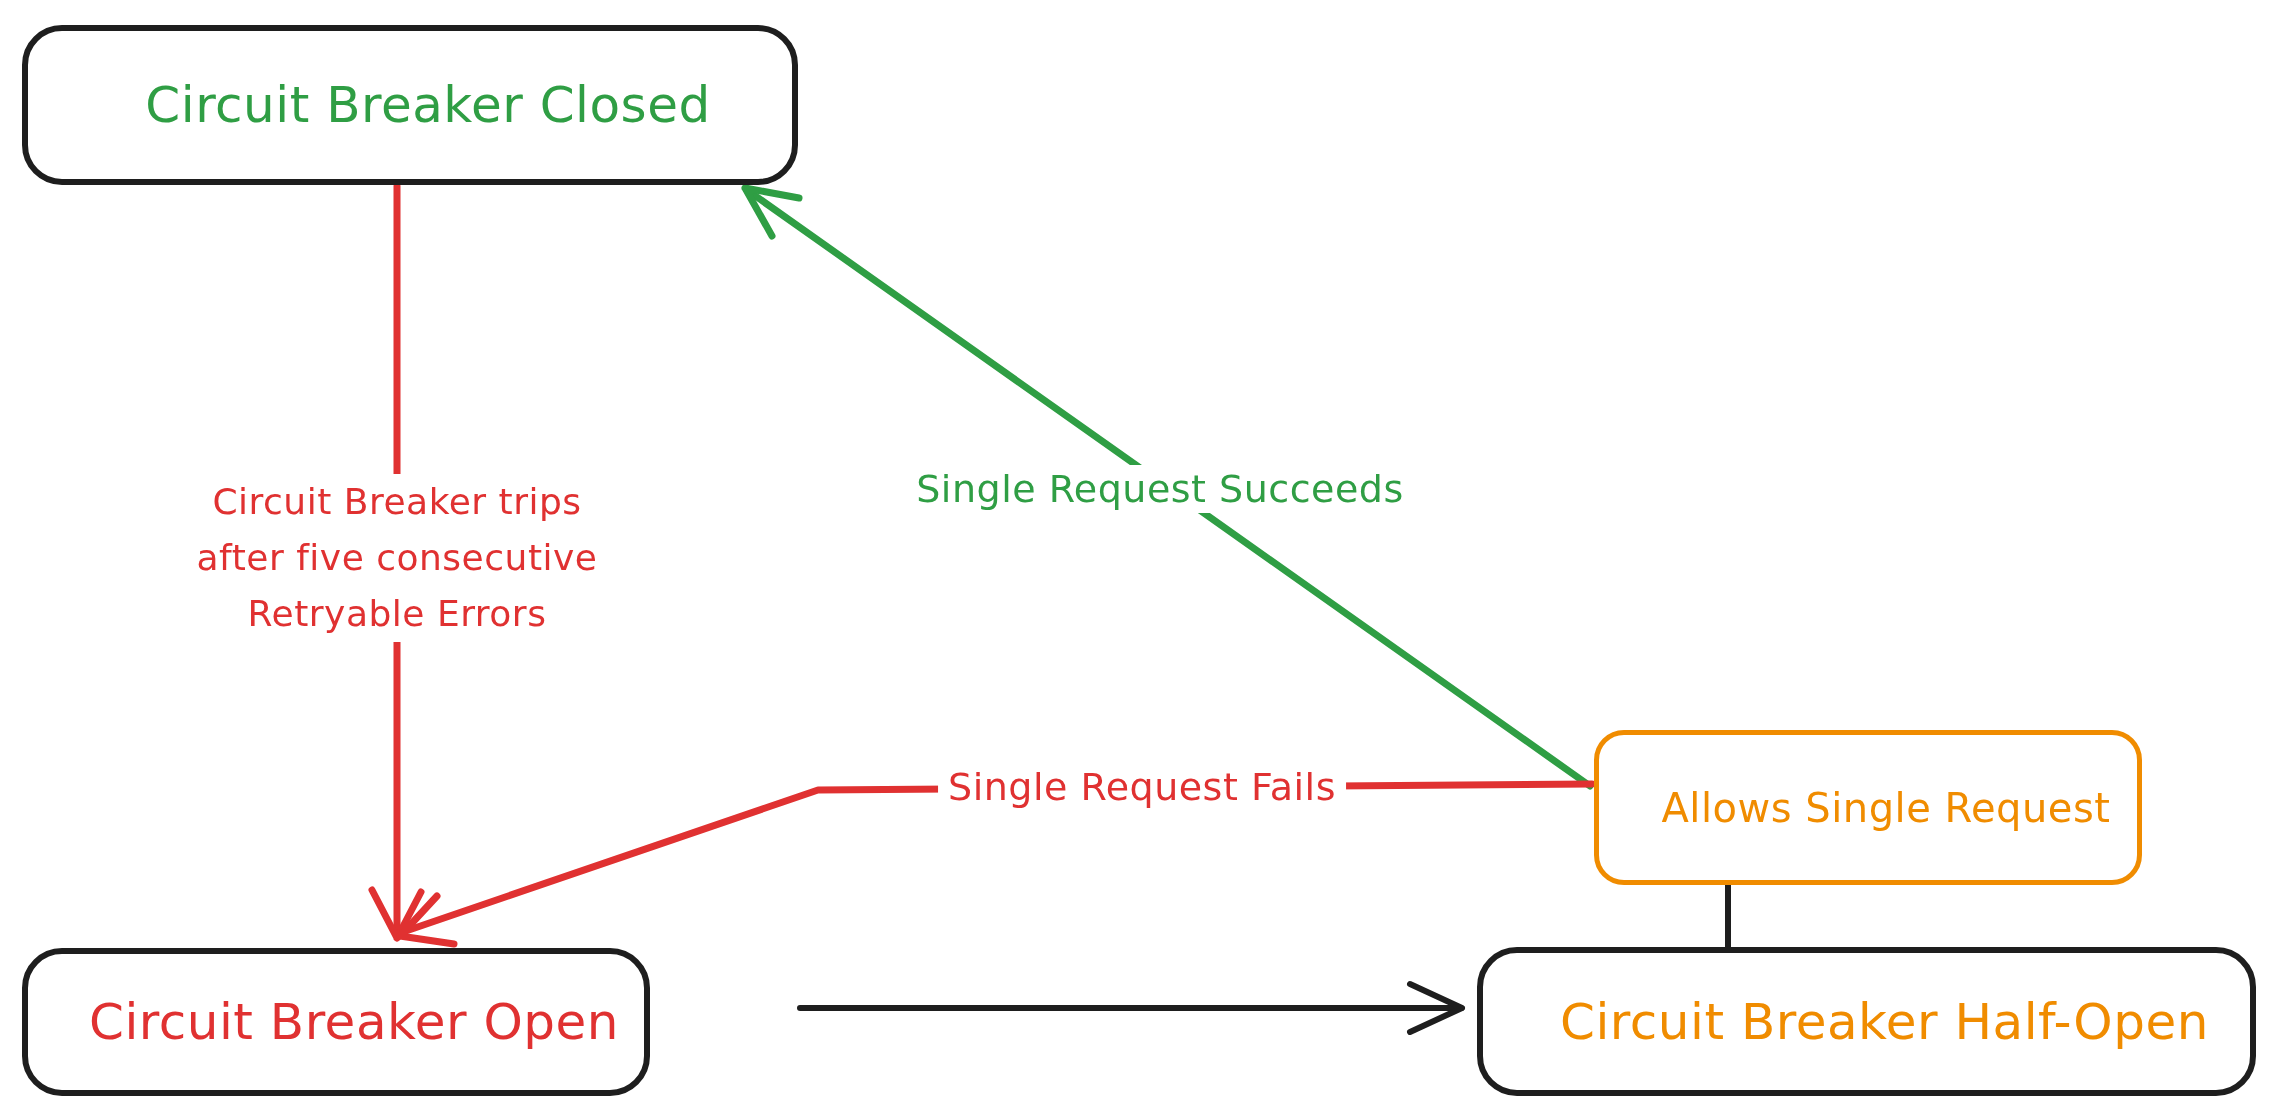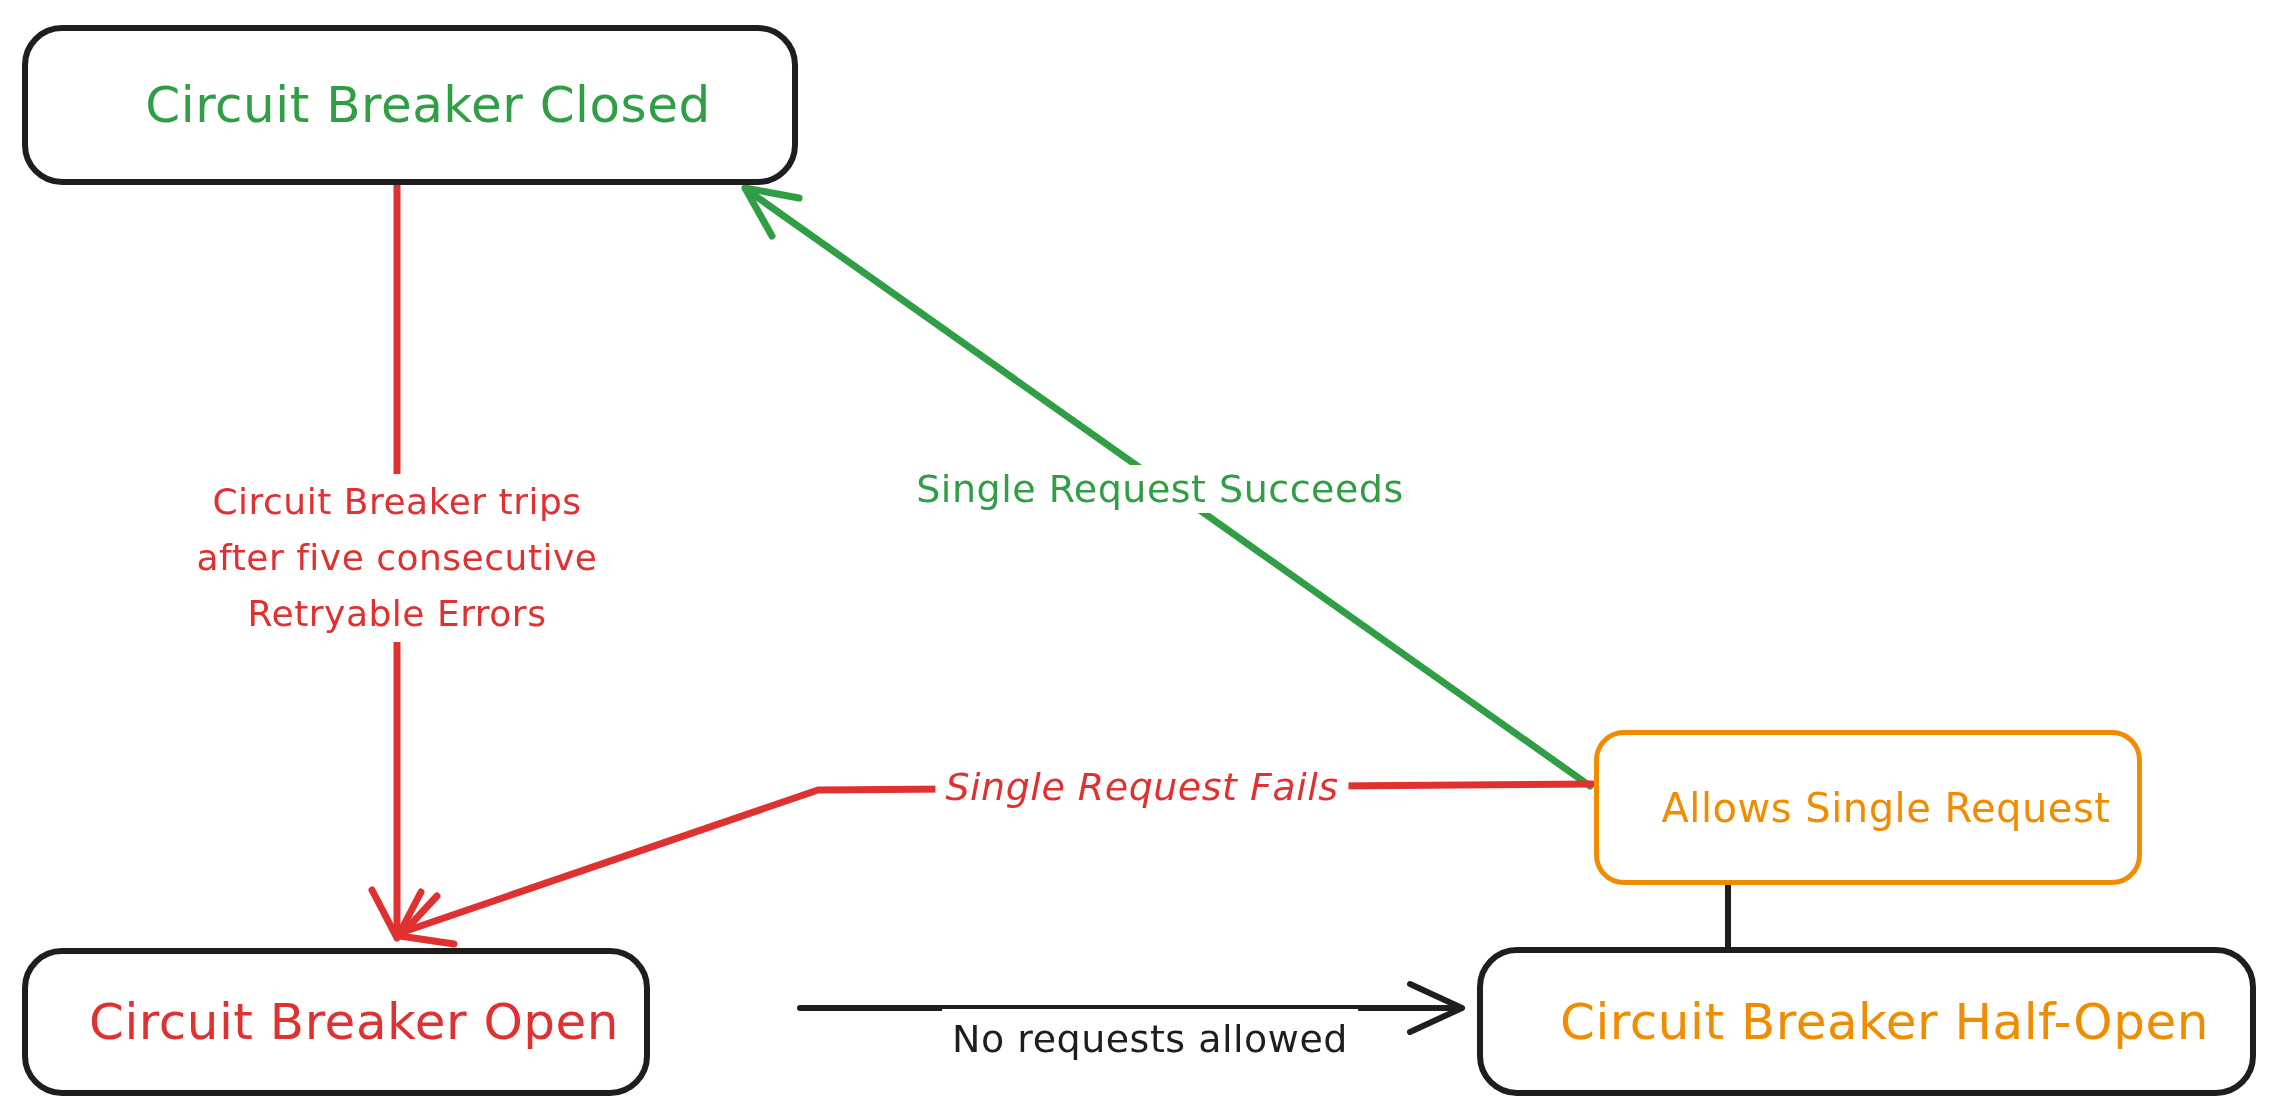--- a/index.html
+++ b/index.html
@@ -67,21 +67,21 @@
     white-space: nowrap;
     letter-spacing: 0.5px;
   }
   .edge-label .line {
     display: inline-block;
     background: #ffffff;
     padding: 2px 10px;
   }
   #label-trips   { left: 397px;  top: 558px; font-size: 36px; line-height: 52px; }
   #label-succeeds{ left: 1160px; top: 489px; }
-  #label-fails   { left: 1142px; top: 787px; font-style: italic; }
+  #label-fails   { left: 1142px; top: 787px; }
   #label-delay   { left: 1150px; top: 1011px; line-height: 56px; }
 </style>
 </head>
 <body>
 
 <div class="canvas">
 
   <svg class="edges" viewBox="0 0 2272 1107">
 
     <g>
@@ -134,16 +134,15 @@
     <span class="line">after five consecutive</span><br>
     <span class="line">Retryable Errors</span>
   </div>
 
   <div class="edge-label text-red" id="label-fails">
     <span class="line">Single Request Fails</span>
   </div>
 
   <div class="edge-label text-black" id="label-delay">
     <br>
-    <span class="line">No requests allowed</span>
   </div>
 
 </div>
 
 </body></html>

